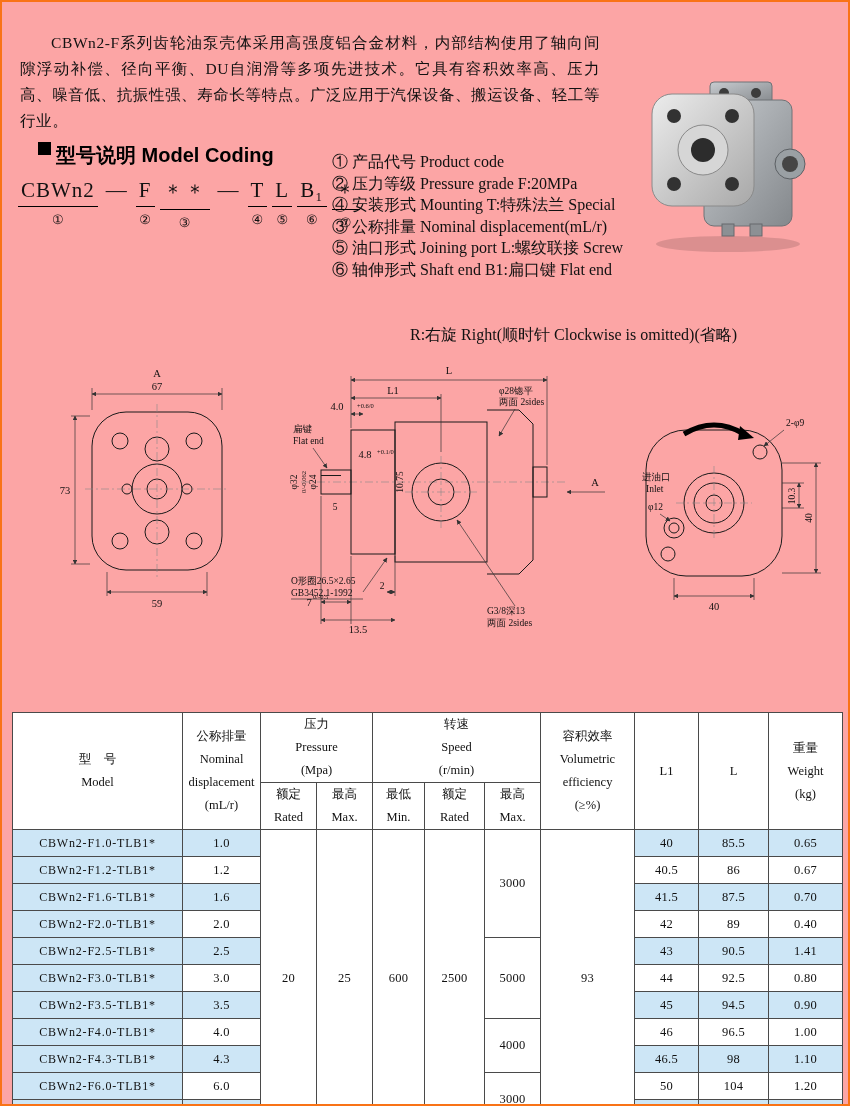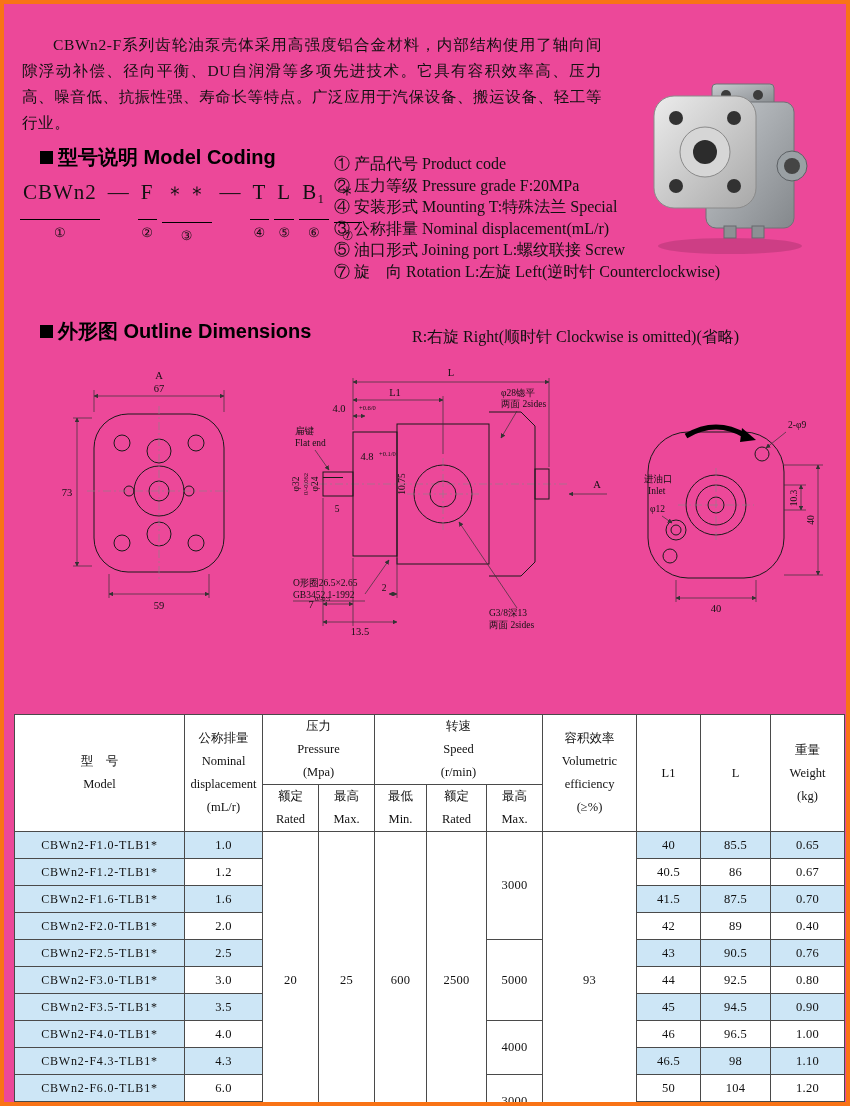--- a/index.html
+++ b/index.html
@@ -1,32 +1,32 @@
 <!DOCTYPE html>
 <html><head>
 <meta charset="utf-8">
 <style>
   html,body{margin:0;padding:0;background:#fff;}
-  .page{position:relative;width:850px;height:1106px;background:#ec4899;overflow:hidden;
+  .page{position:relative;width:850px;height:1106px;background:#fca5a5;overflow:hidden;
         font-family:"Liberation Serif","DejaVu Serif",serif;color:#111;
-        border:4px solid #f97316;box-sizing:border-box;}
+        border:2px solid #f97316;box-sizing:border-box;}
   
   .intro{position:absolute;left:18px;top:12px;width:580px;font-size:15.5px;line-height:26px;
          text-align:justify;text-indent:2em;letter-spacing:.6px;}
   
-  .sec{position:absolute;display:flex;align-items:center;
+  .sec{position:absolute;display:flex;align-items:flex-start;
        font-family:"Liberation Sans","DejaVu Sans",sans-serif;font-size:20px;font-weight:700;color:#000;padding-left:24px;}
   .sq{width:13px;height:13px;background:#000;display:inline-block;margin-right:5px;flex:none;}
   #sec-model{left:12px;top:140px;}
   #sec-outline{left:12px;top:314px;}
   #sec-spec{left:12px;top:666px;}
   
   .code-line{position:absolute;left:16px;top:176px;display:flex;align-items:flex-start;}
   .seg{display:flex;flex-direction:column;align-items:center;margin-right:5px;}
-  .seg .txt{font-size:21px;letter-spacing:1px;padding:0 3px 14px;}
+  .seg .txt{font-size:21px;letter-spacing:1px;padding:0 3px 3px;}
   .seg.num .txt{border-bottom:1px solid #000;}
   .seg .n{font-size:13px;margin-top:5px;}
   .notes{position:absolute;left:330px;top:149px;font-size:16px;line-height:21.5px;}
   .note{white-space:nowrap;}
   .note.cont{padding-left:78px;margin-top:44px;}
   
   .drw{position:absolute;}
   #front-view{left:55px;top:362px;}
   #side-view{left:263px;top:350px;}
   #rear-view{left:612px;top:386px;}
@@ -123,28 +123,24 @@
       <span class="n">⑦</span>
     </div>
   </div>
 
   <div class="notes">
     <div class="note">① 产品代号 Product code</div>
     <div class="note">② 压力等级 Pressure grade F:20MPa</div>
     <div class="note">④ 安装形式 Mounting T:特殊法兰 Special</div>
     <div class="note">③ 公称排量 Nominal displacement(mL/r)</div>
     <div class="note">⑤ 油口形式 Joining port L:螺纹联接 Screw</div>
-    <div class="note">⑦ 旋　向 Rotation L:左旋 Left(逆时针 Counterclockwise)</div>
+    <div class="note">⑥ 轴伸形式 Shaft end B1:扁口键 Flat end</div>
     <div class="note cont">R:右旋 Right(顺时针 Clockwise is omitted)(省略)</div>
   </div>
 
-  <div id="sec-outline" class="sec">
-    <span class="sq"></span>
-    <span>外形图 Outline Dimensions</span>
-  </div>
 
   <svg id="front-view" class="drw" width="200" height="255" viewBox="0 0 200 255">
     <defs>
       <marker id="fvA" viewBox="0 0 10 10" refX="9" refY="5" markerWidth="7" markerHeight="7" orient="auto-start-reverse">
         <path d="M0,0 L10,5 L0,10 z" fill="#333"></path>
       </marker>
     </defs>
     <g stroke="#1a1a1a" fill="none" stroke-width="1">
       <rect x="35" y="48" width="130" height="158" rx="34"></rect>
       <circle cx="63" cy="77" r="8"></circle>
@@ -374,21 +370,21 @@
       <td>42</td>
       <td>89</td>
       <td>0.40</td>
     </tr>
     <tr>
       <td class="m">CBWn2-F2.5-TLB1*</td>
       <td class="t">2.5</td>
       <td rowspan="3">5000</td>
       <td class="t">43</td>
       <td class="t">90.5</td>
-      <td class="t">0.76</td>
+      <td class="t">1.41</td>
     </tr>
     <tr>
       <td class="m">CBWn2-F3.0-TLB1*</td>
       <td>3.0</td>
       <td>44</td>
       <td>92.5</td>
       <td>0.80</td>
     </tr>
     <tr>
       <td class="m">CBWn2-F3.5-TLB1*</td>

